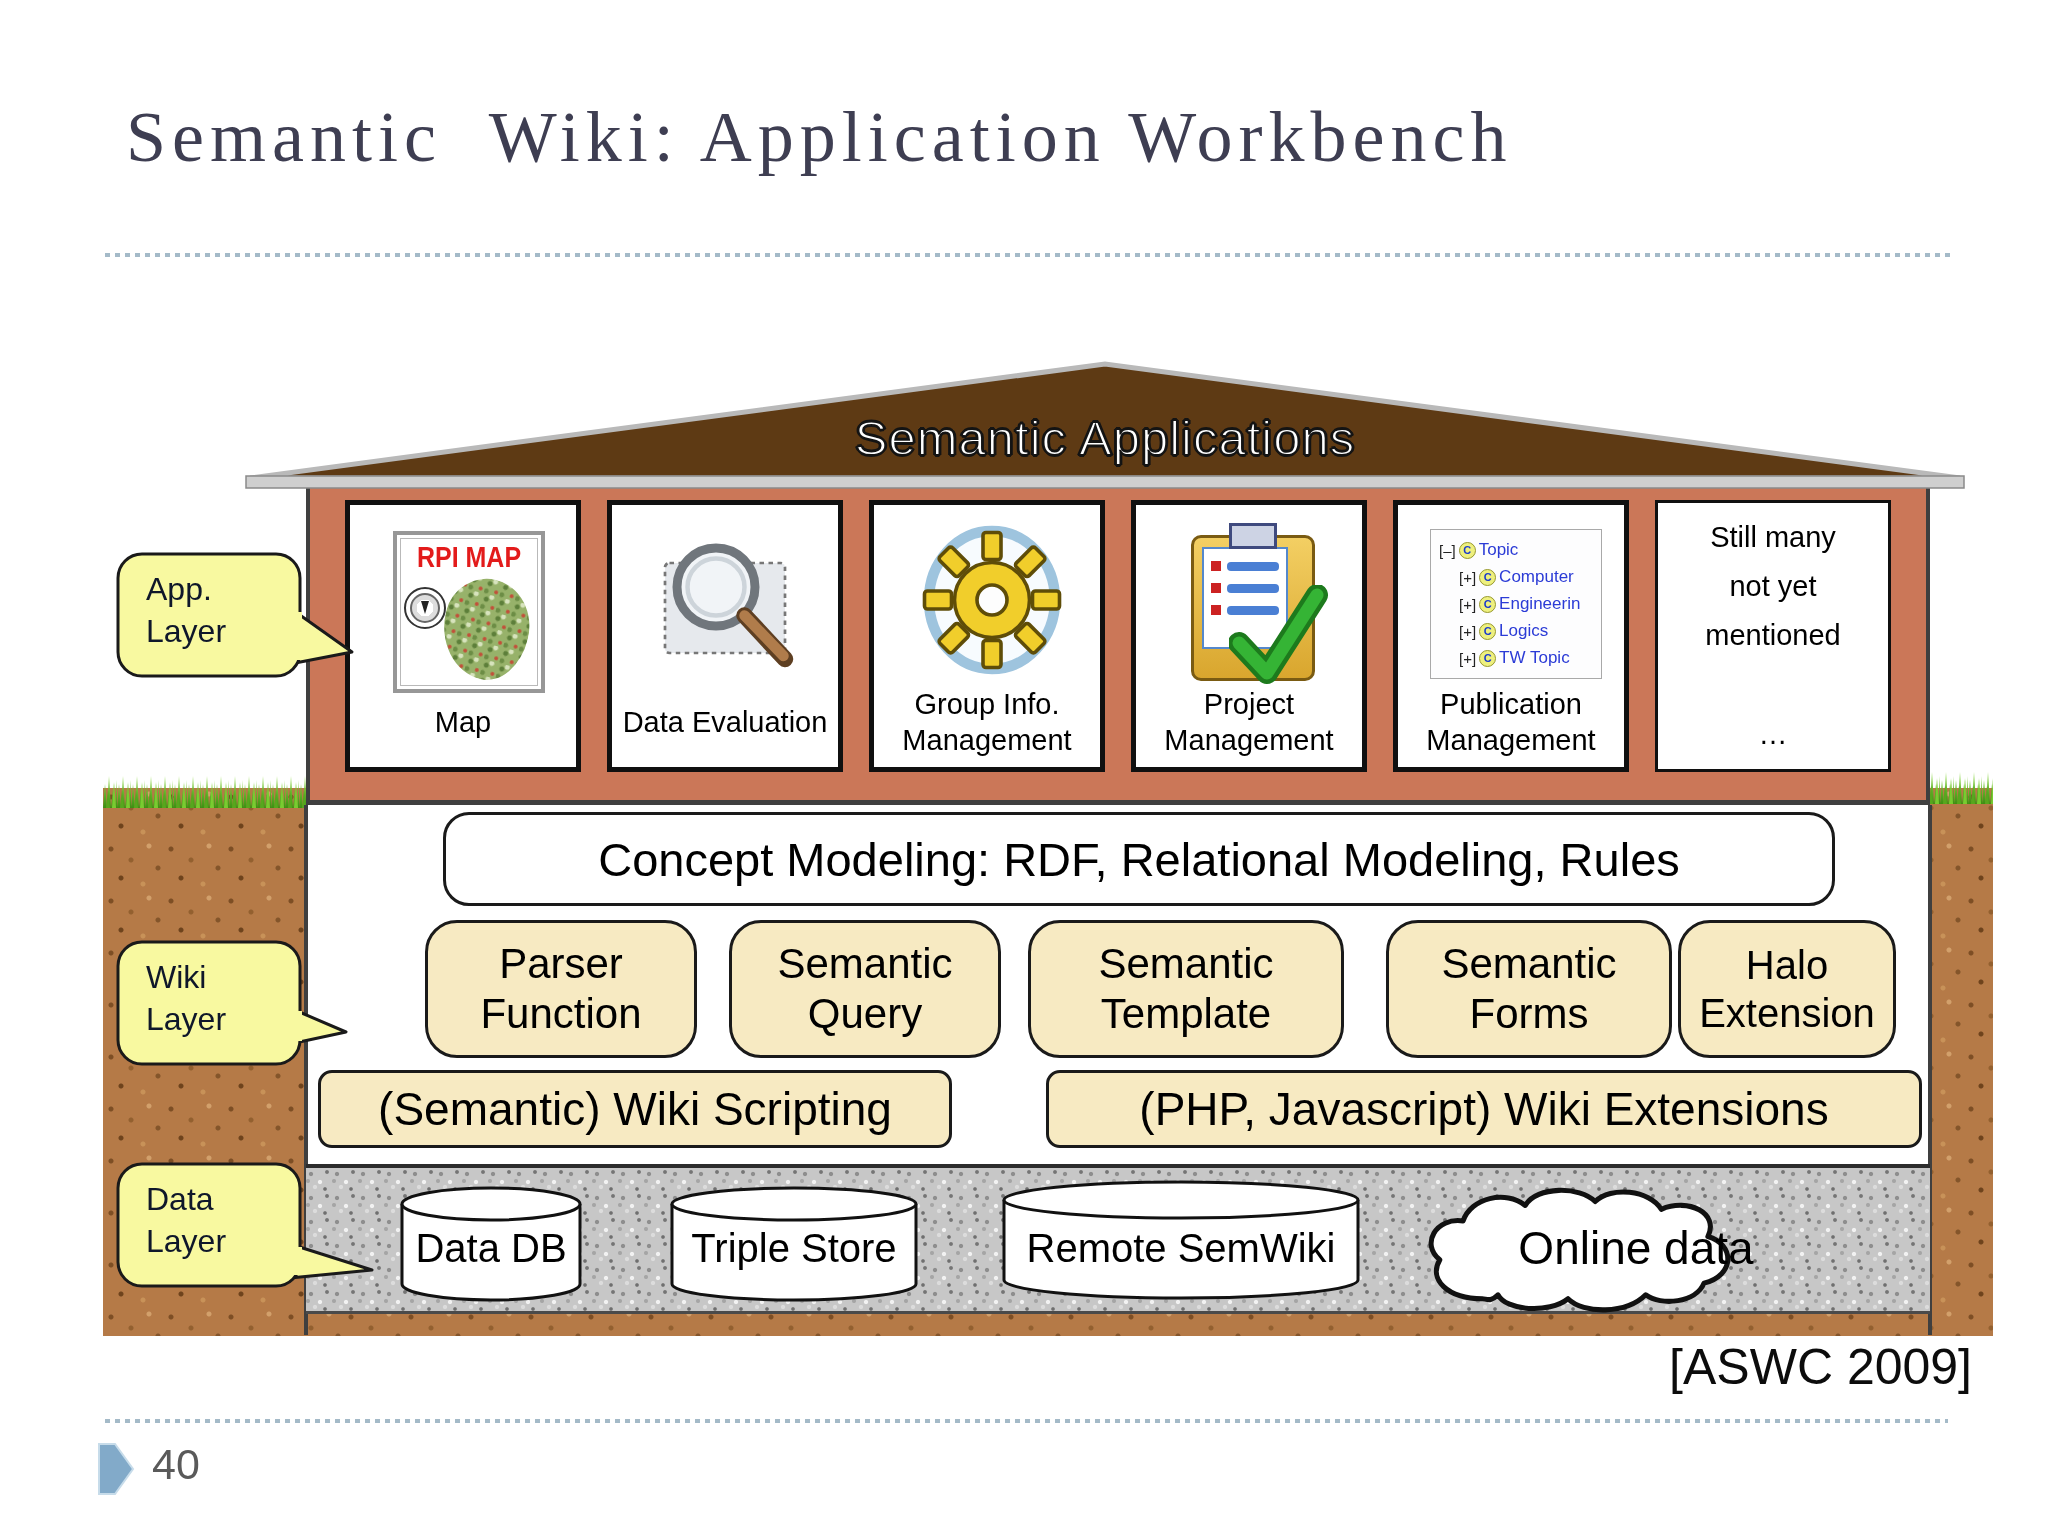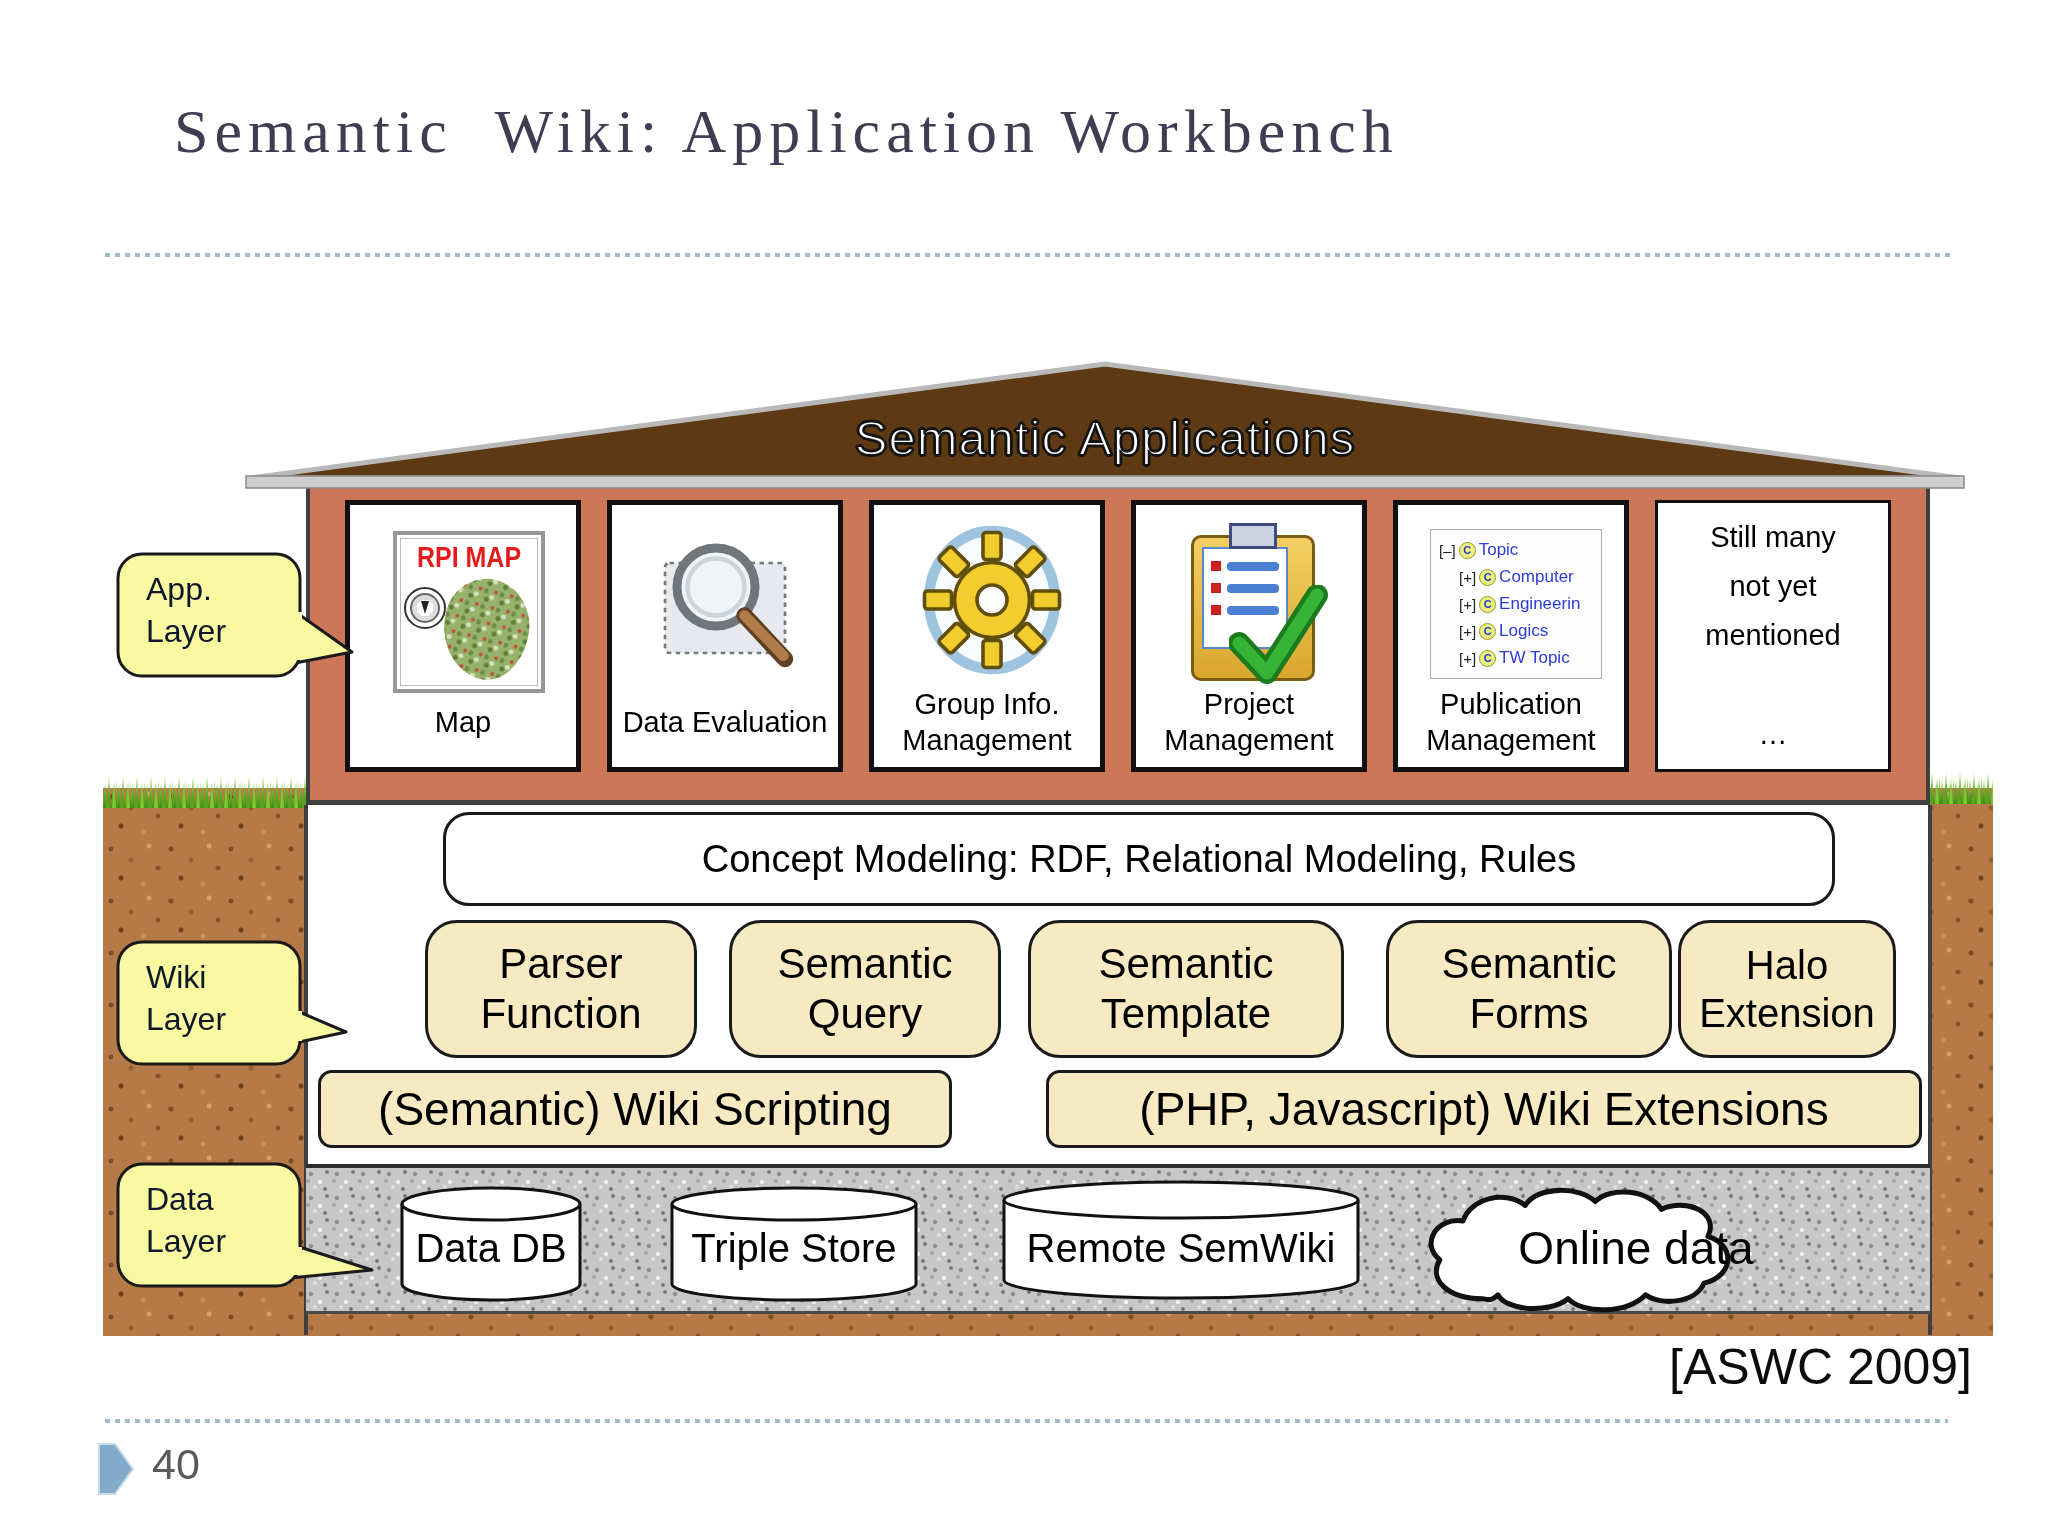--- a/index.html
+++ b/index.html
@@ -2,21 +2,21 @@
 <html><head>
 <meta charset="utf-8">
 <style>
   html,body{margin:0;padding:0;background:#fff;}
   #slide{position:relative;width:2048px;height:1536px;background:#ffffff;overflow:hidden;
          font-family:"Liberation Sans",sans-serif;color:#000;}
   .abs{position:absolute;}
 
   
   .title{left:126px;top:96px;width:1840px;font-family:"Liberation Serif",serif;
-         font-size:62px;letter-spacing:6px;color:#3e3e52;white-space:pre;margin-left:48px;}
+         font-size:72px;letter-spacing:6px;color:#3e3e52;white-space:pre;}
   .dashline{height:4px;background:repeating-linear-gradient(90deg,#a4bac8 0 5px,transparent 5px 10px);}
 
   
   .soil{background-color:#b57a47;background-image:
      radial-gradient(circle at 8px 9px,  #7d4e24 0 2px, transparent 3px),
      radial-gradient(circle at 28px 20px,#93602f 0 2px, transparent 3px),
      radial-gradient(circle at 46px 6px, #d2a06b 0 2px, transparent 3px),
      radial-gradient(circle at 18px 38px,#6e431c 0 2px, transparent 3px),
      radial-gradient(circle at 40px 44px,#c89258 0 2px, transparent 3px),
      radial-gradient(circle at 55px 28px,#84552a 0 2px, transparent 3px);
@@ -86,21 +86,21 @@
             background:#cdd3e4;border:3px solid #3f4a7e;z-index:2;}
   .clip-page{position:absolute;left:11px;top:24px;width:86px;height:102px;box-sizing:border-box;
              background:#fff;border:2px solid #5588cc;}
   .clip-row{display:flex;align-items:center;gap:6px;margin:12px 7px;}
   .clip-dot{width:10px;height:10px;background:#cc2222;flex:0 0 auto;}
   .clip-line{height:9px;background:#4a7fd4;border-radius:4px;flex:1;}
 
   
   .concept-bar{left:443px;top:812px;width:1392px;height:94px;background:#fff;border:3px solid #1a1a1a;
                border-radius:26px;display:flex;align-items:center;justify-content:center;
-               font-size:38px;box-sizing:border-box;}
+               font-size:47px;box-sizing:border-box;}
   .module{top:920px;height:138px;background:#f7eac2;border:3px solid #1a1a1a;border-radius:32px;
           display:flex;align-items:center;justify-content:center;text-align:center;font-size:42px;
           line-height:1.2;white-space:pre-line;box-sizing:border-box;}
   .widebar{top:1070px;height:78px;background:#f7eac2;border:3px solid #1a1a1a;border-radius:14px;
            display:flex;align-items:center;justify-content:center;font-size:46px;box-sizing:border-box;}
 
   
   .callout-text{font-size:32px;line-height:1.32;white-space:pre-line;color:#0f172a;}
 
   

